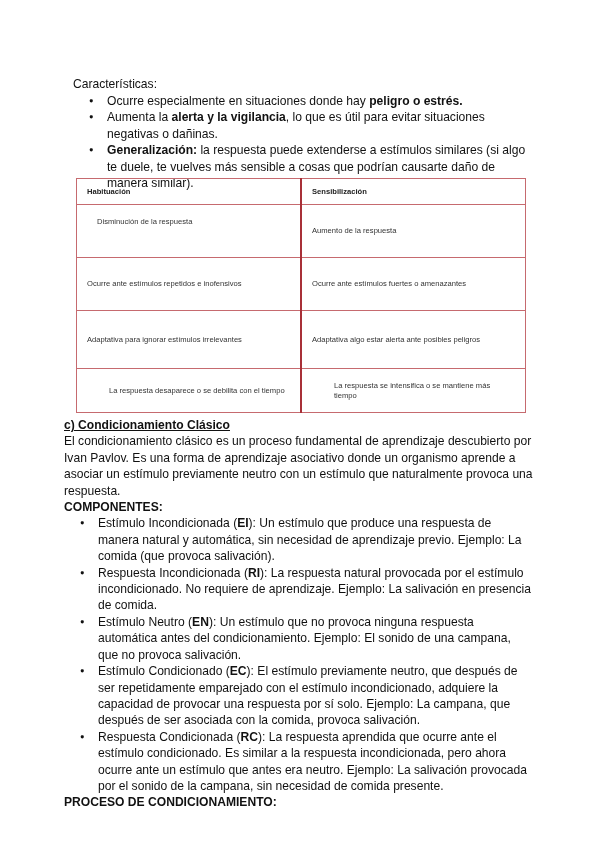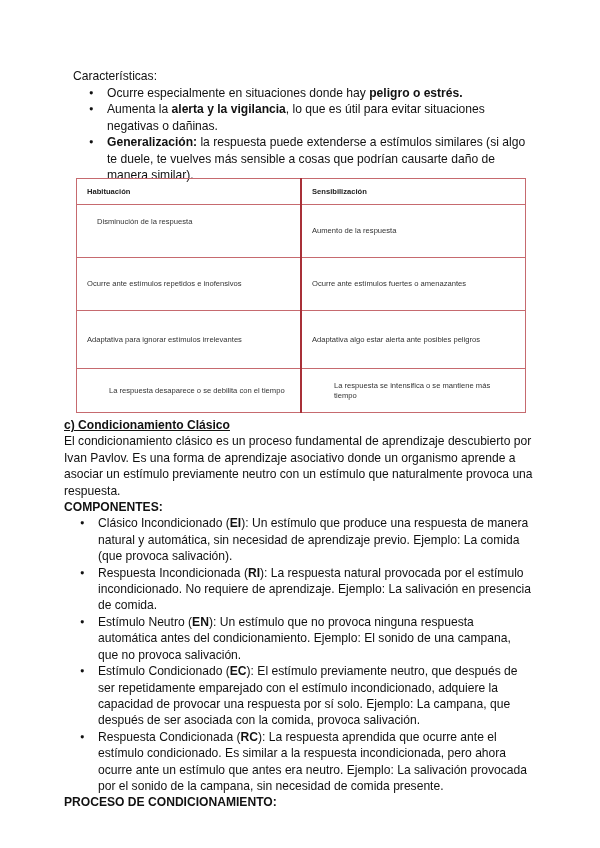--- a/index.html
+++ b/index.html
@@ -1,19 +1,19 @@
 <!DOCTYPE html>
 <html><head>
   <meta charset="utf-8">
   <style>
     * { margin: 0; padding: 0; box-sizing: border-box; }
     html, body { width: 600px; height: 848px; background: #ffffff; overflow: hidden; }
     body { font-family: "Liberation Sans", sans-serif; color: #111; font-size: 12.1px; line-height: 16.4px; position: relative; }
     .page { position: absolute; left: 73px; top: 68px; width: 460px; }
-    .label-line { height: 17px; }
+    .label-line { height: 17px; margin-top: 8px; }
     ul.bullets { list-style: none; margin-left: 16px; }
     ul.bullets li { position: relative; padding-left: 18px; }
     ul.bullets li::before { content: "\25CF"; position: absolute; left: 0; top: 0; font-size: 7.5px; line-height: 16.4px; }
     b { font-weight: bold; }
     .table-wrap { position: absolute; left: 76px; top: 178px; width: 450px; height: 234px; }
     table.cmp { border-collapse: collapse; width: 100%; height: 100%; table-layout: fixed; }
     table.cmp td { border: 1.5px solid #c66a6f; font-size: 7.6px; line-height: 10px; color: #333; padding: 0 10px; vertical-align: middle; }
     table.cmp tr.head td { height: 26px; font-weight: bold; color: #222; }
     table.cmp td.mid { border-right: 2px solid #a83038; margin-top: 28px; }
     table.cmp tr.r1 td { height: 53px; }
@@ -61,20 +61,20 @@
     </tr>
   </tbody>
     </table>
 </div>
 
 <div class="section">
   <div class="section-title">c) Condicionamiento Clásico</div>
   <div>El condicionamiento clásico es un proceso fundamental de aprendizaje descubierto por Ivan Pavlov. Es una forma de aprendizaje asociativo donde un organismo aprende a asociar un estímulo previamente neutro con un estímulo que naturalmente provoca una respuesta.</div>
   <div class="caps">COMPONENTES:</div>
   <ul class="bullets">
-    <li><span>Clásico Incondicionado (</span><b>EI</b><span>): Un estímulo que produce una respuesta de manera natural y automática, sin necesidad de aprendizaje previo. Ejemplo: La comida (que provoca salivación).</span></li>
+    <li><span>Estímulo Incondicionada (</span><b>EI</b><span>): Un estímulo que produce una respuesta de manera natural y automática, sin necesidad de aprendizaje previo. Ejemplo: La comida (que provoca salivación).</span></li>
     <li><span>Respuesta Incondicionada (</span><b>RI</b><span>): La respuesta natural provocada por el estímulo incondicionado. No requiere de aprendizaje. Ejemplo: La salivación en presencia de comida.</span></li>
     <li><span>Estímulo Neutro (</span><b>EN</b><span>): Un estímulo que no provoca ninguna respuesta automática antes del condicionamiento. Ejemplo: El sonido de una campana, que no provoca salivación.</span></li>
     <li><span>Estímulo Condicionado (</span><b>EC</b><span>): El estímulo previamente neutro, que después de ser repetidamente emparejado con el estímulo incondicionado, adquiere la capacidad de provocar una respuesta por sí solo. Ejemplo: La campana, que después de ser asociada con la comida, provoca salivación.</span></li>
     <li><span>Respuesta Condicionada (</span><b>RC</b><span>): La respuesta aprendida que ocurre ante el estímulo condicionado. Es similar a la respuesta incondicionada, pero ahora ocurre ante un estímulo que antes era neutro. Ejemplo: La salivación provocada por el sonido de la campana, sin necesidad de comida presente.</span></li>
   </ul>
   <div class="caps">PROCESO DE CONDICIONAMIENTO:</div>
 </div>
 
 </body></html>

